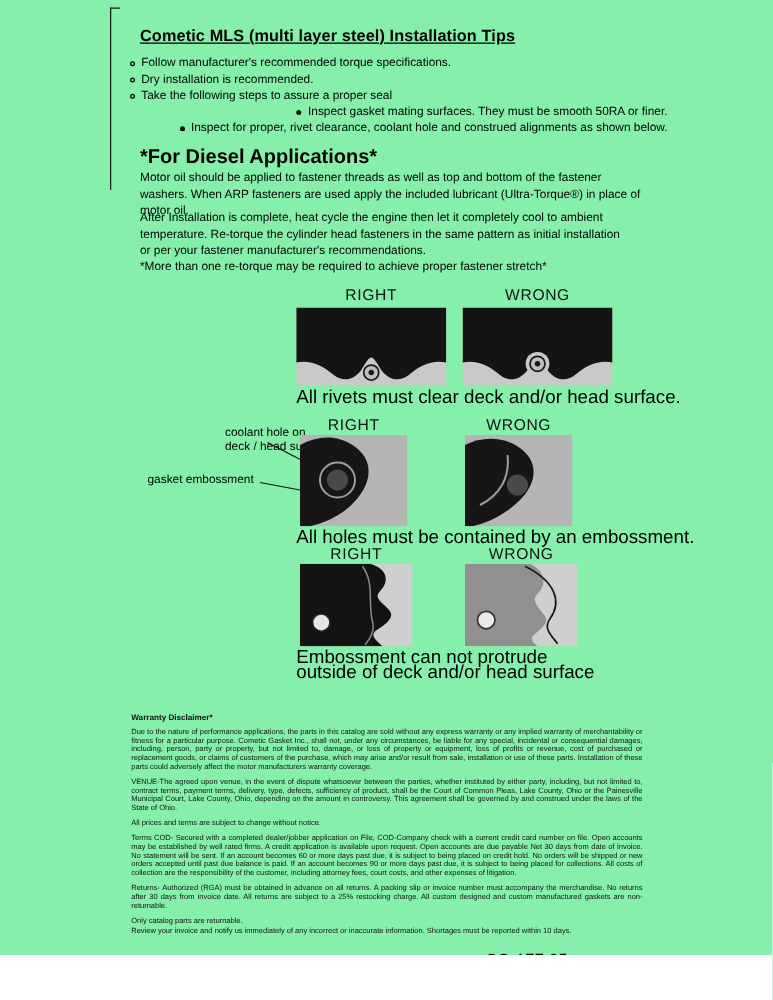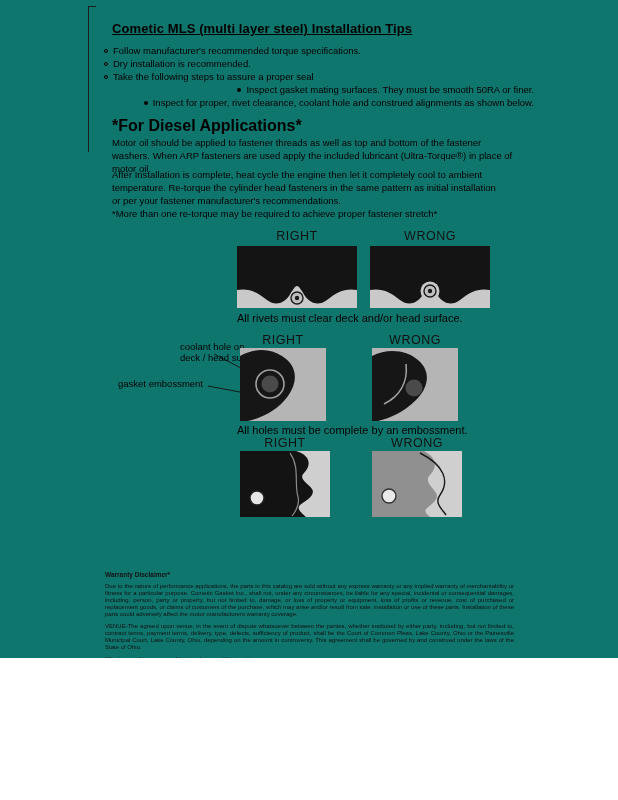--- a/index.html
+++ b/index.html
@@ -1,18 +1,18 @@
 <!DOCTYPE html>
 <html><head>
 <meta charset="utf-8">
 <style>
   * { box-sizing: border-box; }
   html,body { margin:0; padding:0; background:#fff; }
   .page {
-    position:relative; width:618px; height:658px; background:#0f766e;
+    position:relative; width:618px; height:764px; background:#86efac;
     font-family:"Liberation Sans", sans-serif; color:#000; overflow:hidden;
   }
   .edge-v { position:absolute; left:88px; top:6px; width:1px; height:146px; background:#1c1c1c; }
   .edge-h { position:absolute; left:88px; top:6px; width:8px; height:1px; background:#1c1c1c; }
 
   .title {
     position:absolute; left:112px; top:21px; margin:0;
     font-size:13px; font-weight:bold; text-decoration:underline; letter-spacing:0.1px;
   }
 
@@ -34,21 +34,21 @@
 
   .panel { position:absolute; }
   .panel svg { display:block; width:100%; height:100%; }
   .p-1r { left:237px; top:246px; width:120px; height:62px; }
   .p-1w { left:370px; top:246px; width:120px; height:62px; }
   .p-2r { left:240px; top:348px; width:86px; height:73px; }
   .p-2w { left:372px; top:348px; width:86px; height:73px; }
   .p-3r { left:240px; top:451px; width:90px; height:66px; }
   .p-3w { left:372px; top:451px; width:90px; height:66px; }
 
-  .caption { position:absolute; font-size:11px; line-height:12px; }
+  .caption { position:absolute; font-size:15px; line-height:12px; }
   .cap-1 { left:237px; top:312px; }
   .cap-2 { left:237px; top:424px; }
   .cap-3 { left:237px; top:520px; width:250px; }
 
   .annot { position:absolute; font-size:9.5px; line-height:10.5px; }
   .annot-coolant { left:136px; top:342px; width:84px;margin-left:44px; }
   .annot-emboss  { left:118px; top:379px; width:100px; }
   .leaders { position:absolute; left:110px; top:340px; width:170px; height:70px; }
 
   .legal { position:absolute; left:105px; top:571px; width:409px; font-size:6px; line-height:7px; text-align:justify; color:#111; }
@@ -137,41 +137,42 @@
     </svg>
   </div>
   <div class="panel p-2w">
     <svg viewBox="0 0 86 73" preserveAspectRatio="none">
       <rect width="86" height="73" fill="#b5b5b5"></rect>
       <path d="M0,73 L0,8 C16,0 34,2 46,12 C60,24 56,40 44,52 C32,64 18,70 6,73 Z" fill="#161616"></path>
       <circle cx="42" cy="40" r="8.5" fill="#4a4a4a"></circle>
       <path d="M12,56 C28,48 36,34 34,16" fill="none" stroke="#9f9f9f" stroke-width="1.6"></path>
     </svg>
   </div>
-  <div class="caption cap-2">All holes must be complete by an embossment.</div>
+  <div class="caption cap-2">All holes must be contained by an embossment.</div>
 
   <div class="fig-label fl-3r">RIGHT</div>
   <div class="fig-label fl-3w">WRONG</div>
 
   <div class="panel p-3r">
     <svg viewBox="0 0 90 66" preserveAspectRatio="none">
       <rect width="90" height="66" fill="#cfcfcf"></rect>
       <path d="M0,0 H56 C70,4 72,14 64,22 C58,28 68,32 72,38 C76,44 66,50 60,54 C56,58 62,62 66,66 H0 Z" fill="#131313"></path>
       <path d="M50,2 C60,16 54,32 58,46 C60,54 56,60 52,65" fill="none" stroke="#8c8c8c" stroke-width="1.2"></path>
       <circle cx="17" cy="47" r="7" fill="#e6e6e6" stroke="#222" stroke-width="1.4"></circle>
     </svg>
   </div>
   <div class="panel p-3w">
     <svg viewBox="0 0 90 66" preserveAspectRatio="none">
       <rect width="90" height="66" fill="#cfcfcf"></rect>
       <path d="M0,0 H52 C64,6 66,16 58,24 C52,30 60,36 64,42 C68,48 58,54 54,58 C52,62 56,64 58,66 H0 Z" fill="#909090"></path>
       <path d="M48,2 C72,14 78,30 68,44 C62,52 70,58 74,64" fill="none" stroke="#1a1a1a" stroke-width="1.4"></path>
       <circle cx="17" cy="45" r="7" fill="#e9e9e9" stroke="#333" stroke-width="1.4"></circle>
     </svg>
   </div>
+  <div class="caption cap-3">Embossment can not protrude outside of deck and/or head surface</div>
 
   <div class="legal">
     <div class="legal-h">Warranty Disclaimer*</div>
     <div class="legal-para">Due to the nature of performance applications, the parts in this catalog are sold without any express warranty or any implied warranty of merchantability or fitness for a particular purpose.  Cometic Gasket Inc., shall not, under any circumstances, be liable for any special, incidental or consequential damages, including, person, party or property, but not limited to, damage, or loss of property or equipment, loss of profits or revenue, cost of purchased or replacement goods, or claims of customers of the purchase, which may arise and/or result from sale, installation or use of these parts.  Installation of these parts could adversely affect the motor manufacturers warranty coverage.</div>
     <div class="legal-para">VENUE-The agreed upon venue, in the event of dispute whatsoever between the parties, whether instituted by either party, including, but not limited to, contract terms, payment terms, delivery, type, defects, sufficiency of product, shall be the Court of Common Pleas, Lake County, Ohio or the Painesville Municipal Court, Lake County, Ohio, depending on the amount in controversy. This agreement shall be governed by and construed under the laws of the State of Ohio.</div>
     <div class="legal-para">All prices and terms are subject to change without notice.</div>
     <div class="legal-para">Terms COD- Secured with a completed dealer/jobber application on File, COD-Company check with a current credit card number on file.  Open accounts may be established by well rated firms.  A credit application is available upon request.  Open accounts are due payable Net 30 days from date of invoice.  No statement will be sent.  If an account becomes 60 or more days past due, it is subject to being placed on credit hold.  No orders will be shipped or new orders accepted until past due balance is paid.  If an account becomes 90 or more days past due, it is subject to being placed for collections.  All costs of collection are the responsibility of the customer, including attorney fees, court costs, and other expenses of litigation.</div>
     <div class="legal-para">Returns- Authorized (RGA) must be obtained in advance on all returns.  A packing slip or invoice number must accompany the merchandise.  No returns after 30 days from invoice date.  All returns are subject to a 25% restocking charge.  All custom designed and custom manufactured gaskets are non-returnable.</div>
     <div class="legal-para">Only catalog parts are returnable.</div>
     <div class="legal-para tight">Review your invoice and notify us immediately of any incorrect or inaccurate information.  Shortages must be reported within 10 days.</div>

